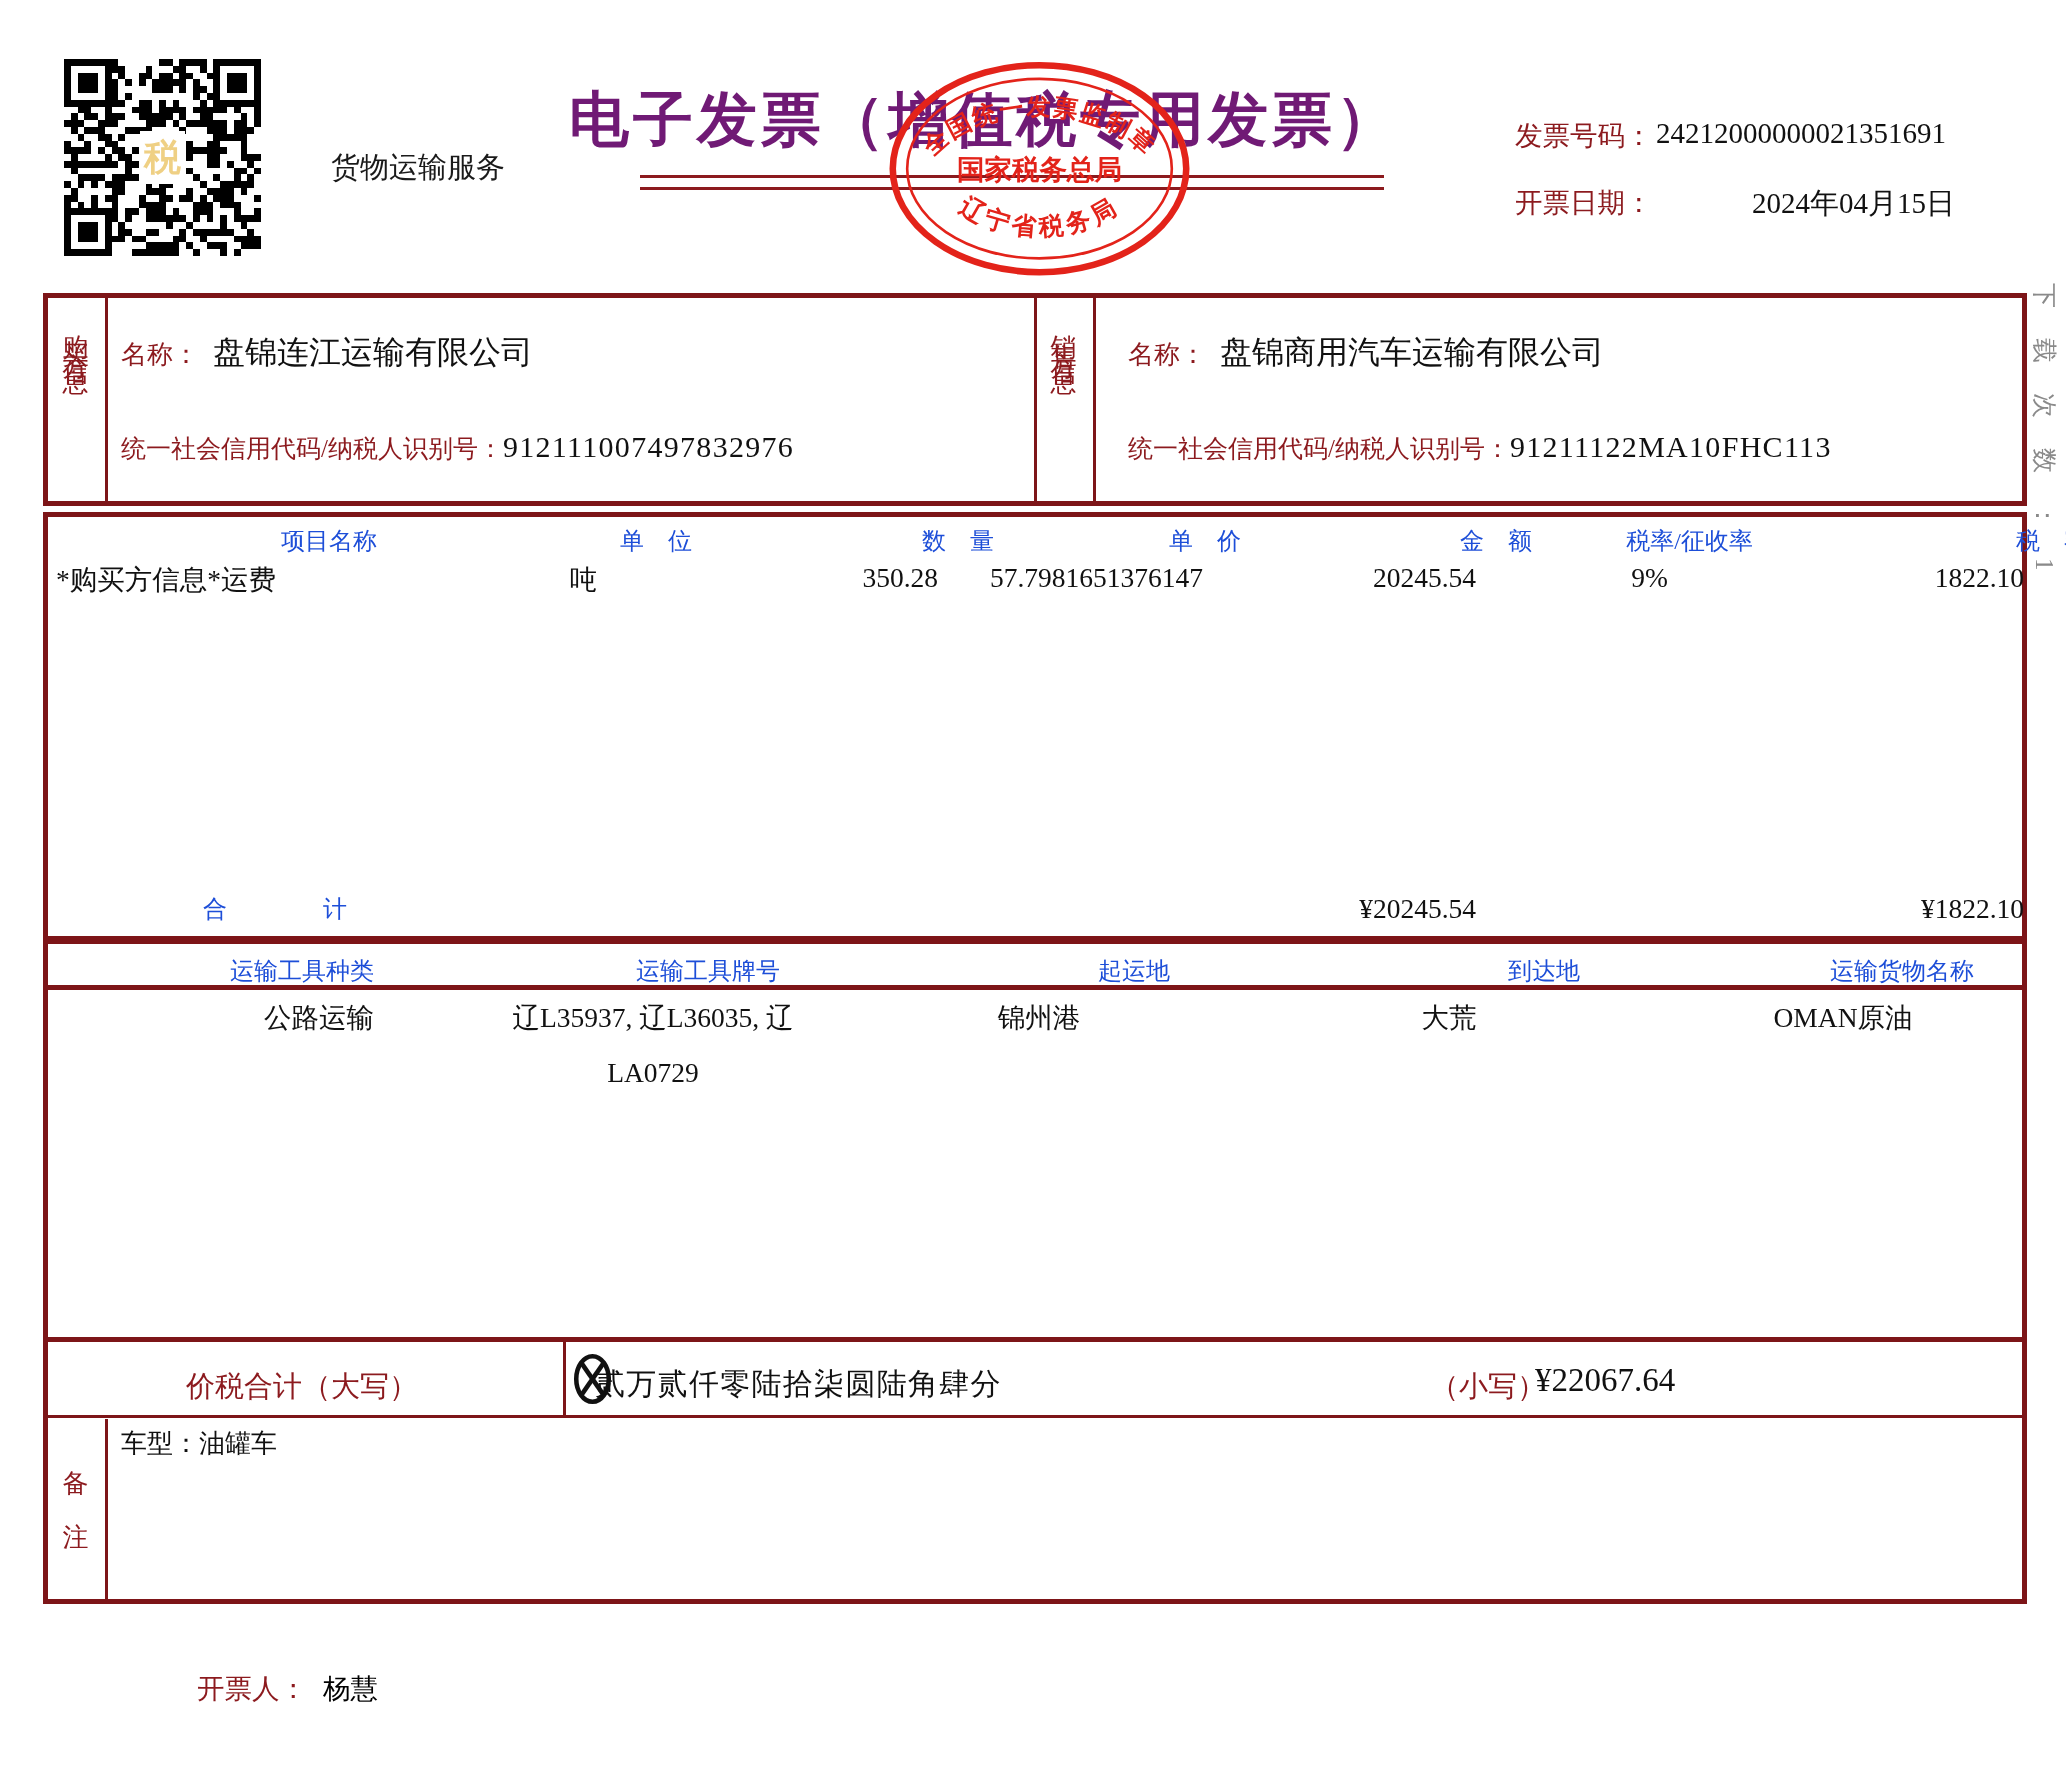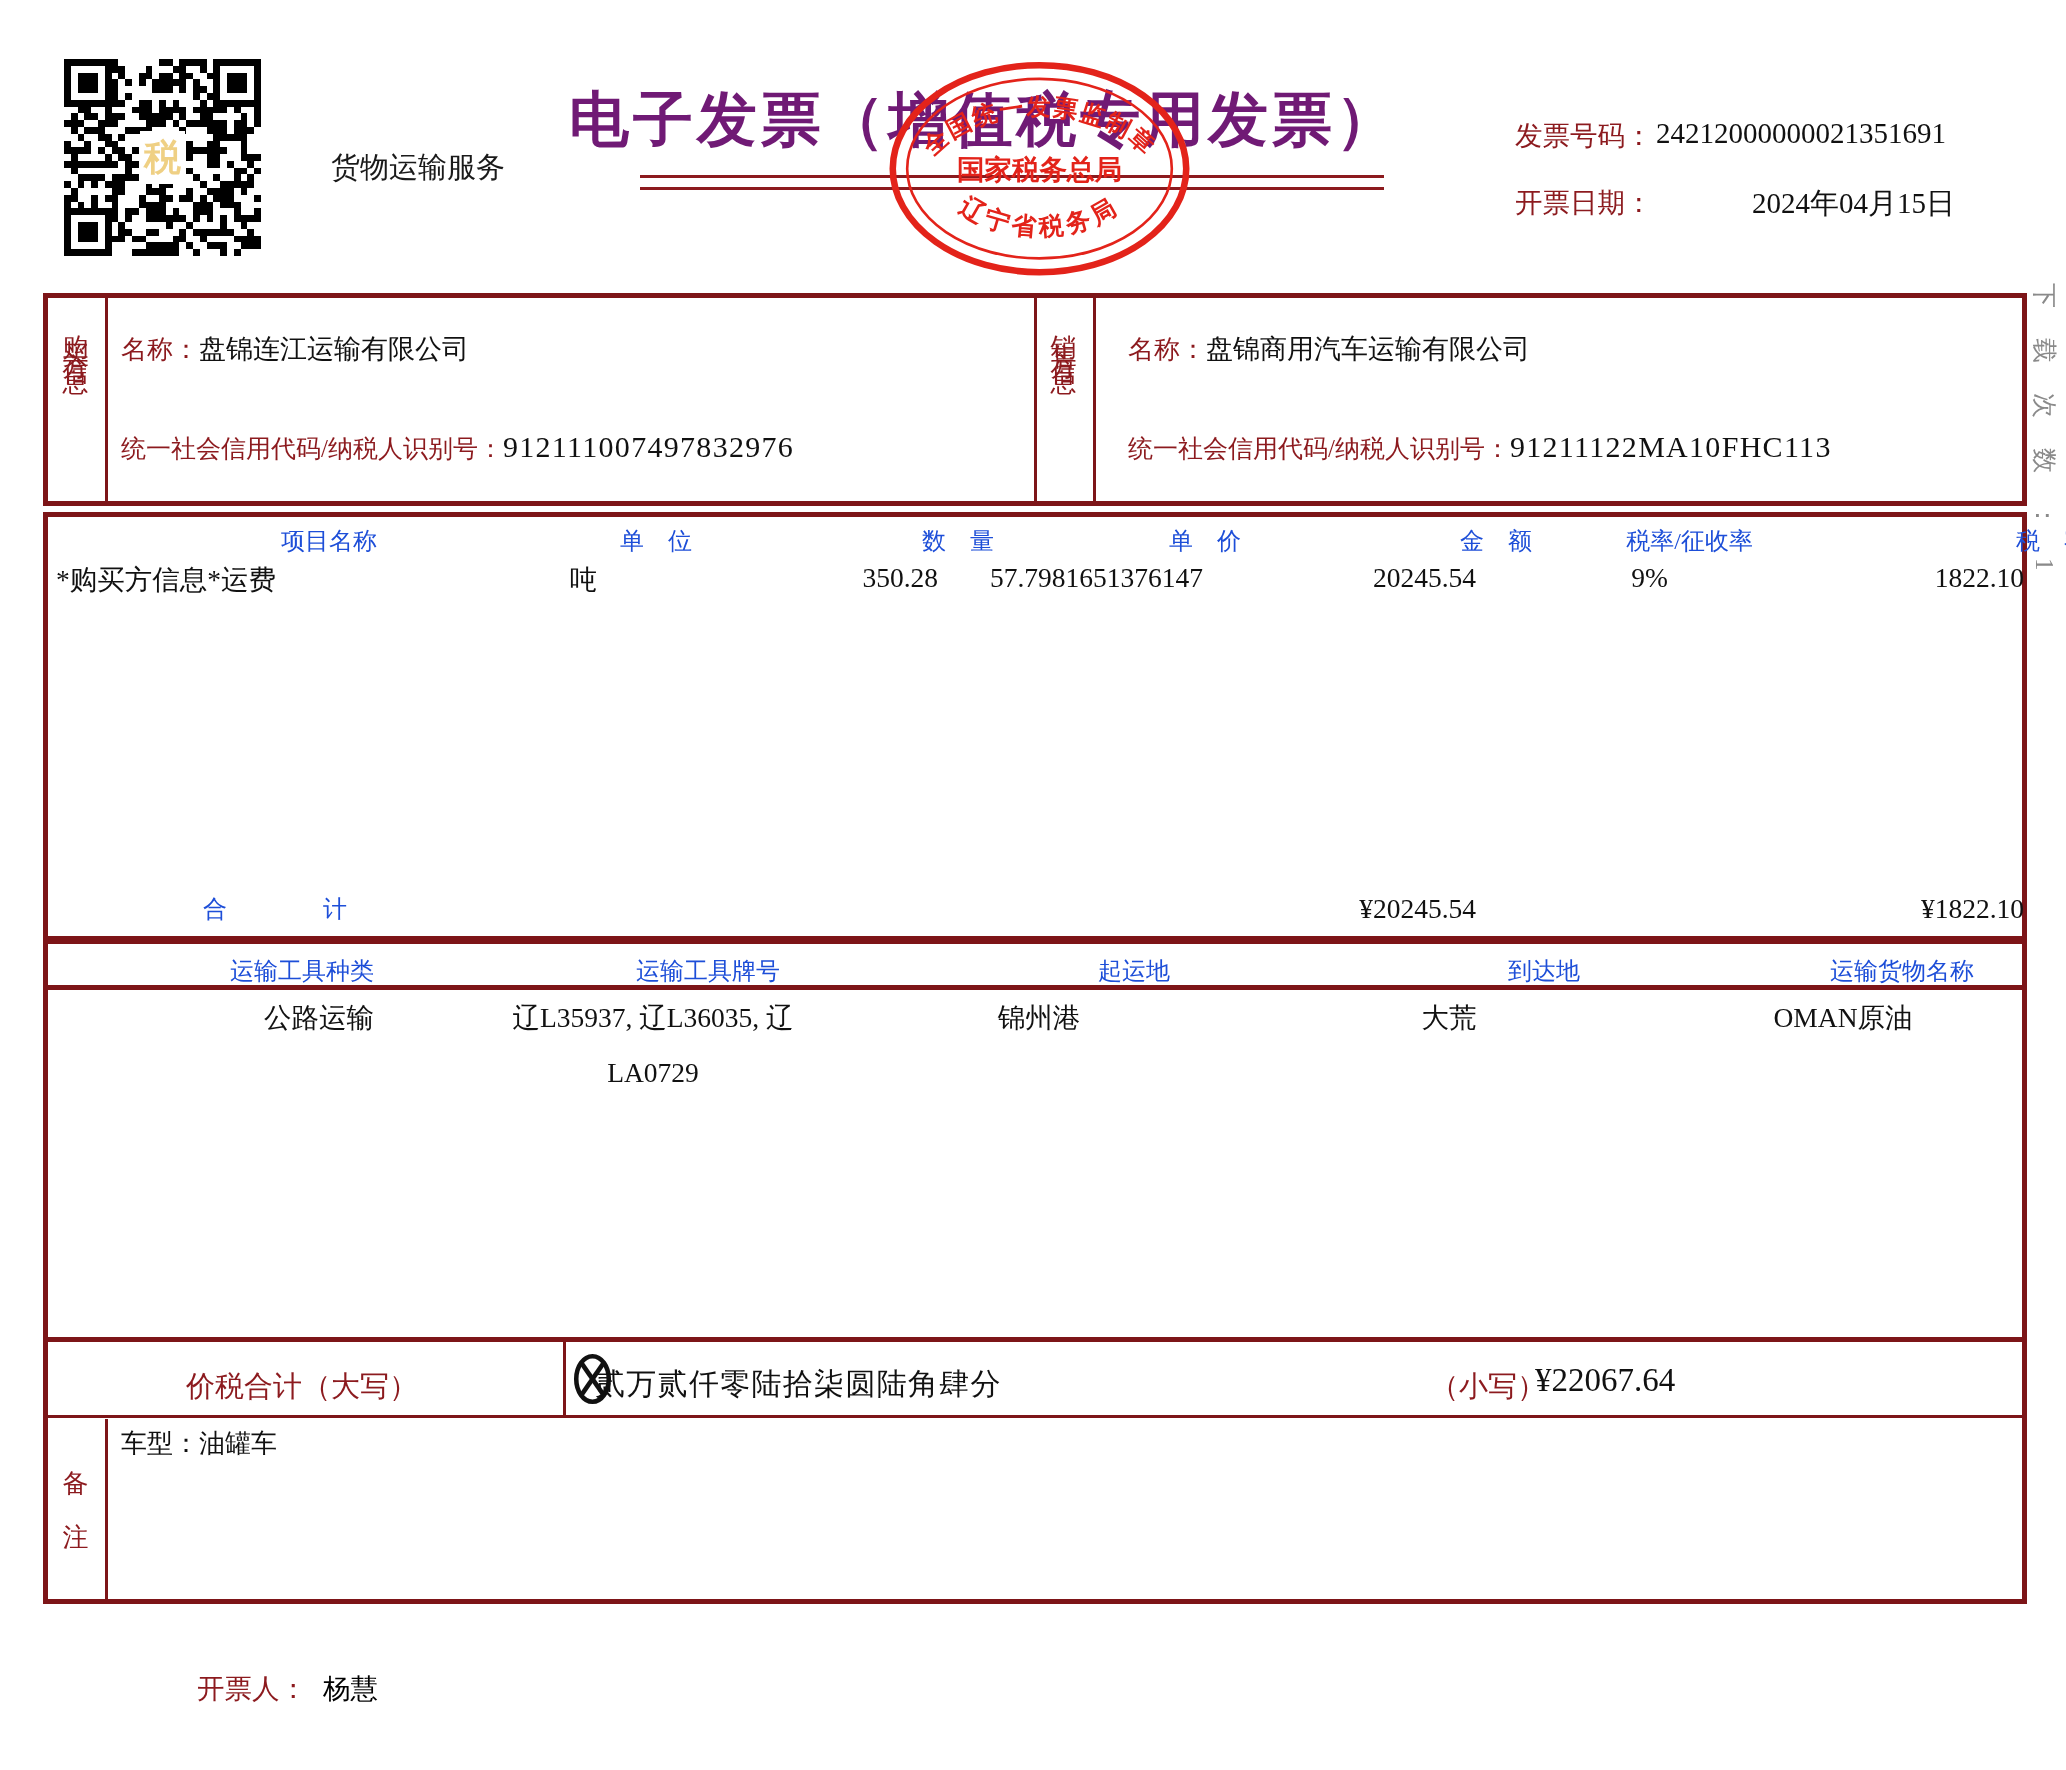--- a/index.html
+++ b/index.html
@@ -28,21 +28,21 @@
   .stamp{left:882px;top:56px;width:315px;height:226px;}
   .dl-count{left:2061px;top:283px;transform:rotate(90deg);transform-origin:0 0;
             font-size:25px;letter-spacing:30px;color:#8a8a8a;white-space:nowrap;}
 
   
   .party-box{left:43px;top:293px;width:1984px;height:213px;border:5.2px solid #7D1518;box-sizing:border-box;}
   .vdiv{background:#7D1518;width:3.3px;}
   .hline{left:43px;width:1984px;background:#7D1518;}
   .strip-label{writing-mode:vertical-rl;font-size:26px;color:#8C1A1E;letter-spacing:8.5px;}
   .party-label{font-size:26px;color:#8C1A1E;}
-  .party-name{font-size:27px;color:#111;}
+  .party-name{font-size:32px;color:#111;margin-left:14px;}
   .party-code-label{font-size:25px;color:#8C1A1E;}
   .party-code{font-size:30px;color:#111;letter-spacing:1.3px;}
 
   
   .table-box{left:43px;top:512px;width:1984px;height:1092px;border:5.2px solid #7D1518;box-sizing:border-box;}
   .th{font-size:24px;color:#1d4ed8;white-space:nowrap;text-align:right;}
   .td{font-size:27.5px;color:#111;white-space:nowrap;}
   .total-val{font-size:27.5px;color:#111;}
   .sum-label{font-size:29px;color:#8C1A1E;}
   .sum-words{font-size:30px;color:#111;letter-spacing:1.3px;}

